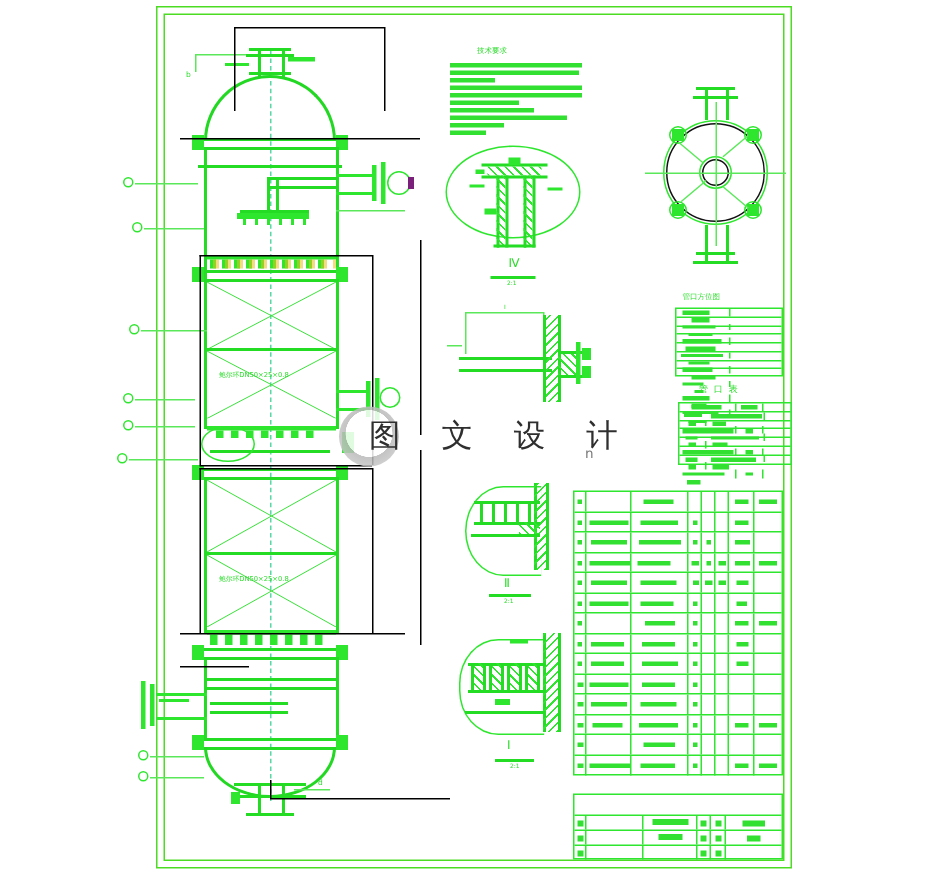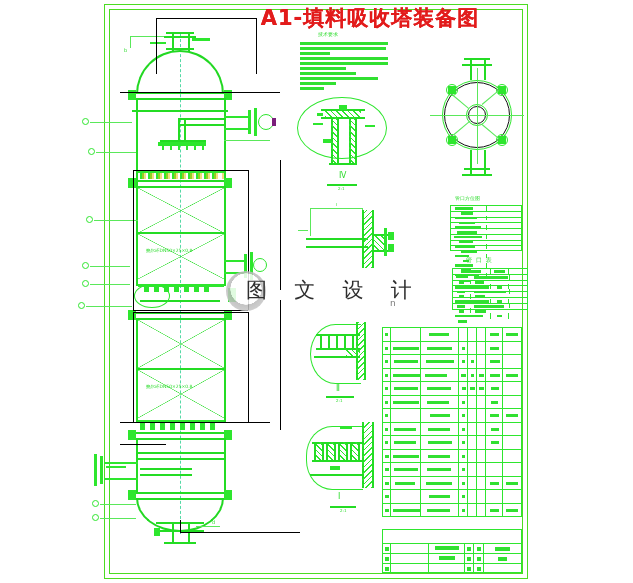--- a/index.html
+++ b/index.html
@@ -60,21 +60,20 @@
   .ballon{border:1px solid #2ee62e;border-radius:50%;box-sizing:border-box;width:7px;height:7px;}
 </style>
 </head>
 <body>
 
 <div id="stage">
 
   <div class="abs frame-outer"></div>
   <div class="abs frame-inner"></div>
 
-  <div class="abs title">A1-填料吸收塔装备图</div>
 
   <div class="abs" style="left:318px;top:32px;">
     <div class="tinytext" style="font-size:5px;">技术要求</div>
   </div>
   <div class="abs" style="left:300px;top:42px;width:90px;">
     <div class="bar" style="width:88px;margin-bottom:2px;"></div>
     <div class="bar" style="width:86px;margin-bottom:2px;"></div>
     <div class="bar" style="width:30px;margin-bottom:2px;"></div>
     <div class="bar" style="width:88px;margin-bottom:2px;"></div>
     <div class="bar" style="width:88px;margin-bottom:2px;"></div>

